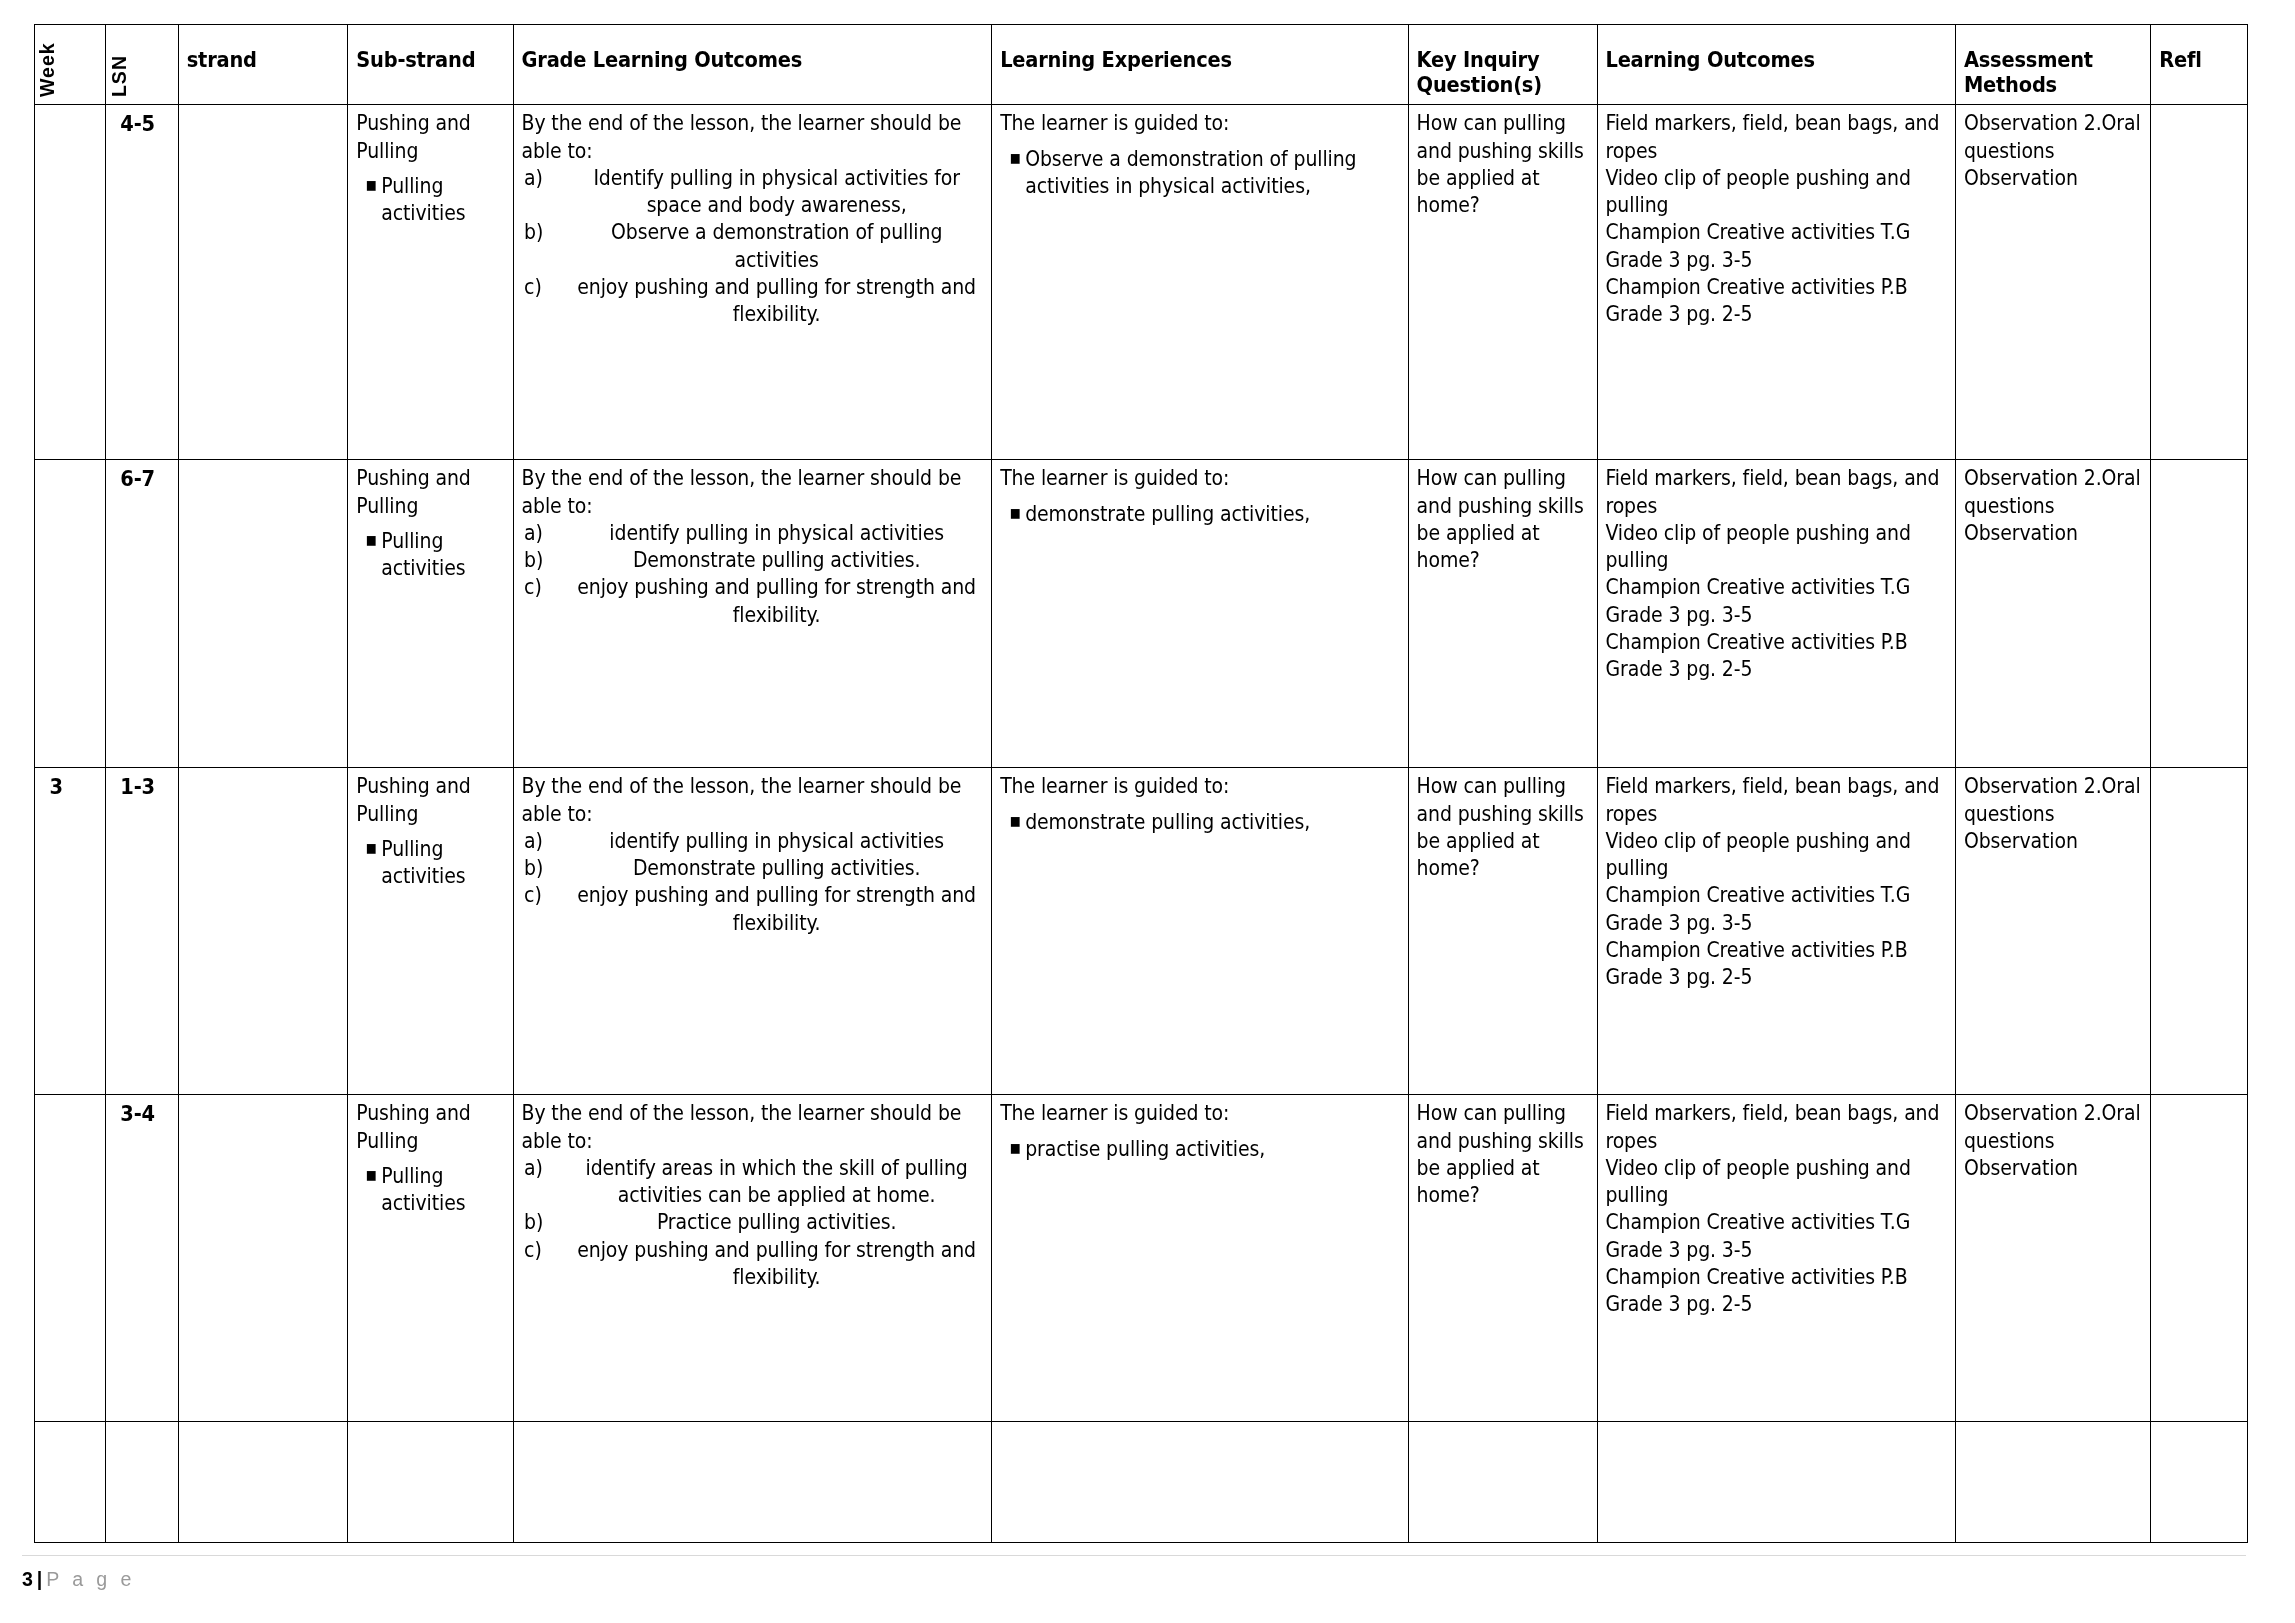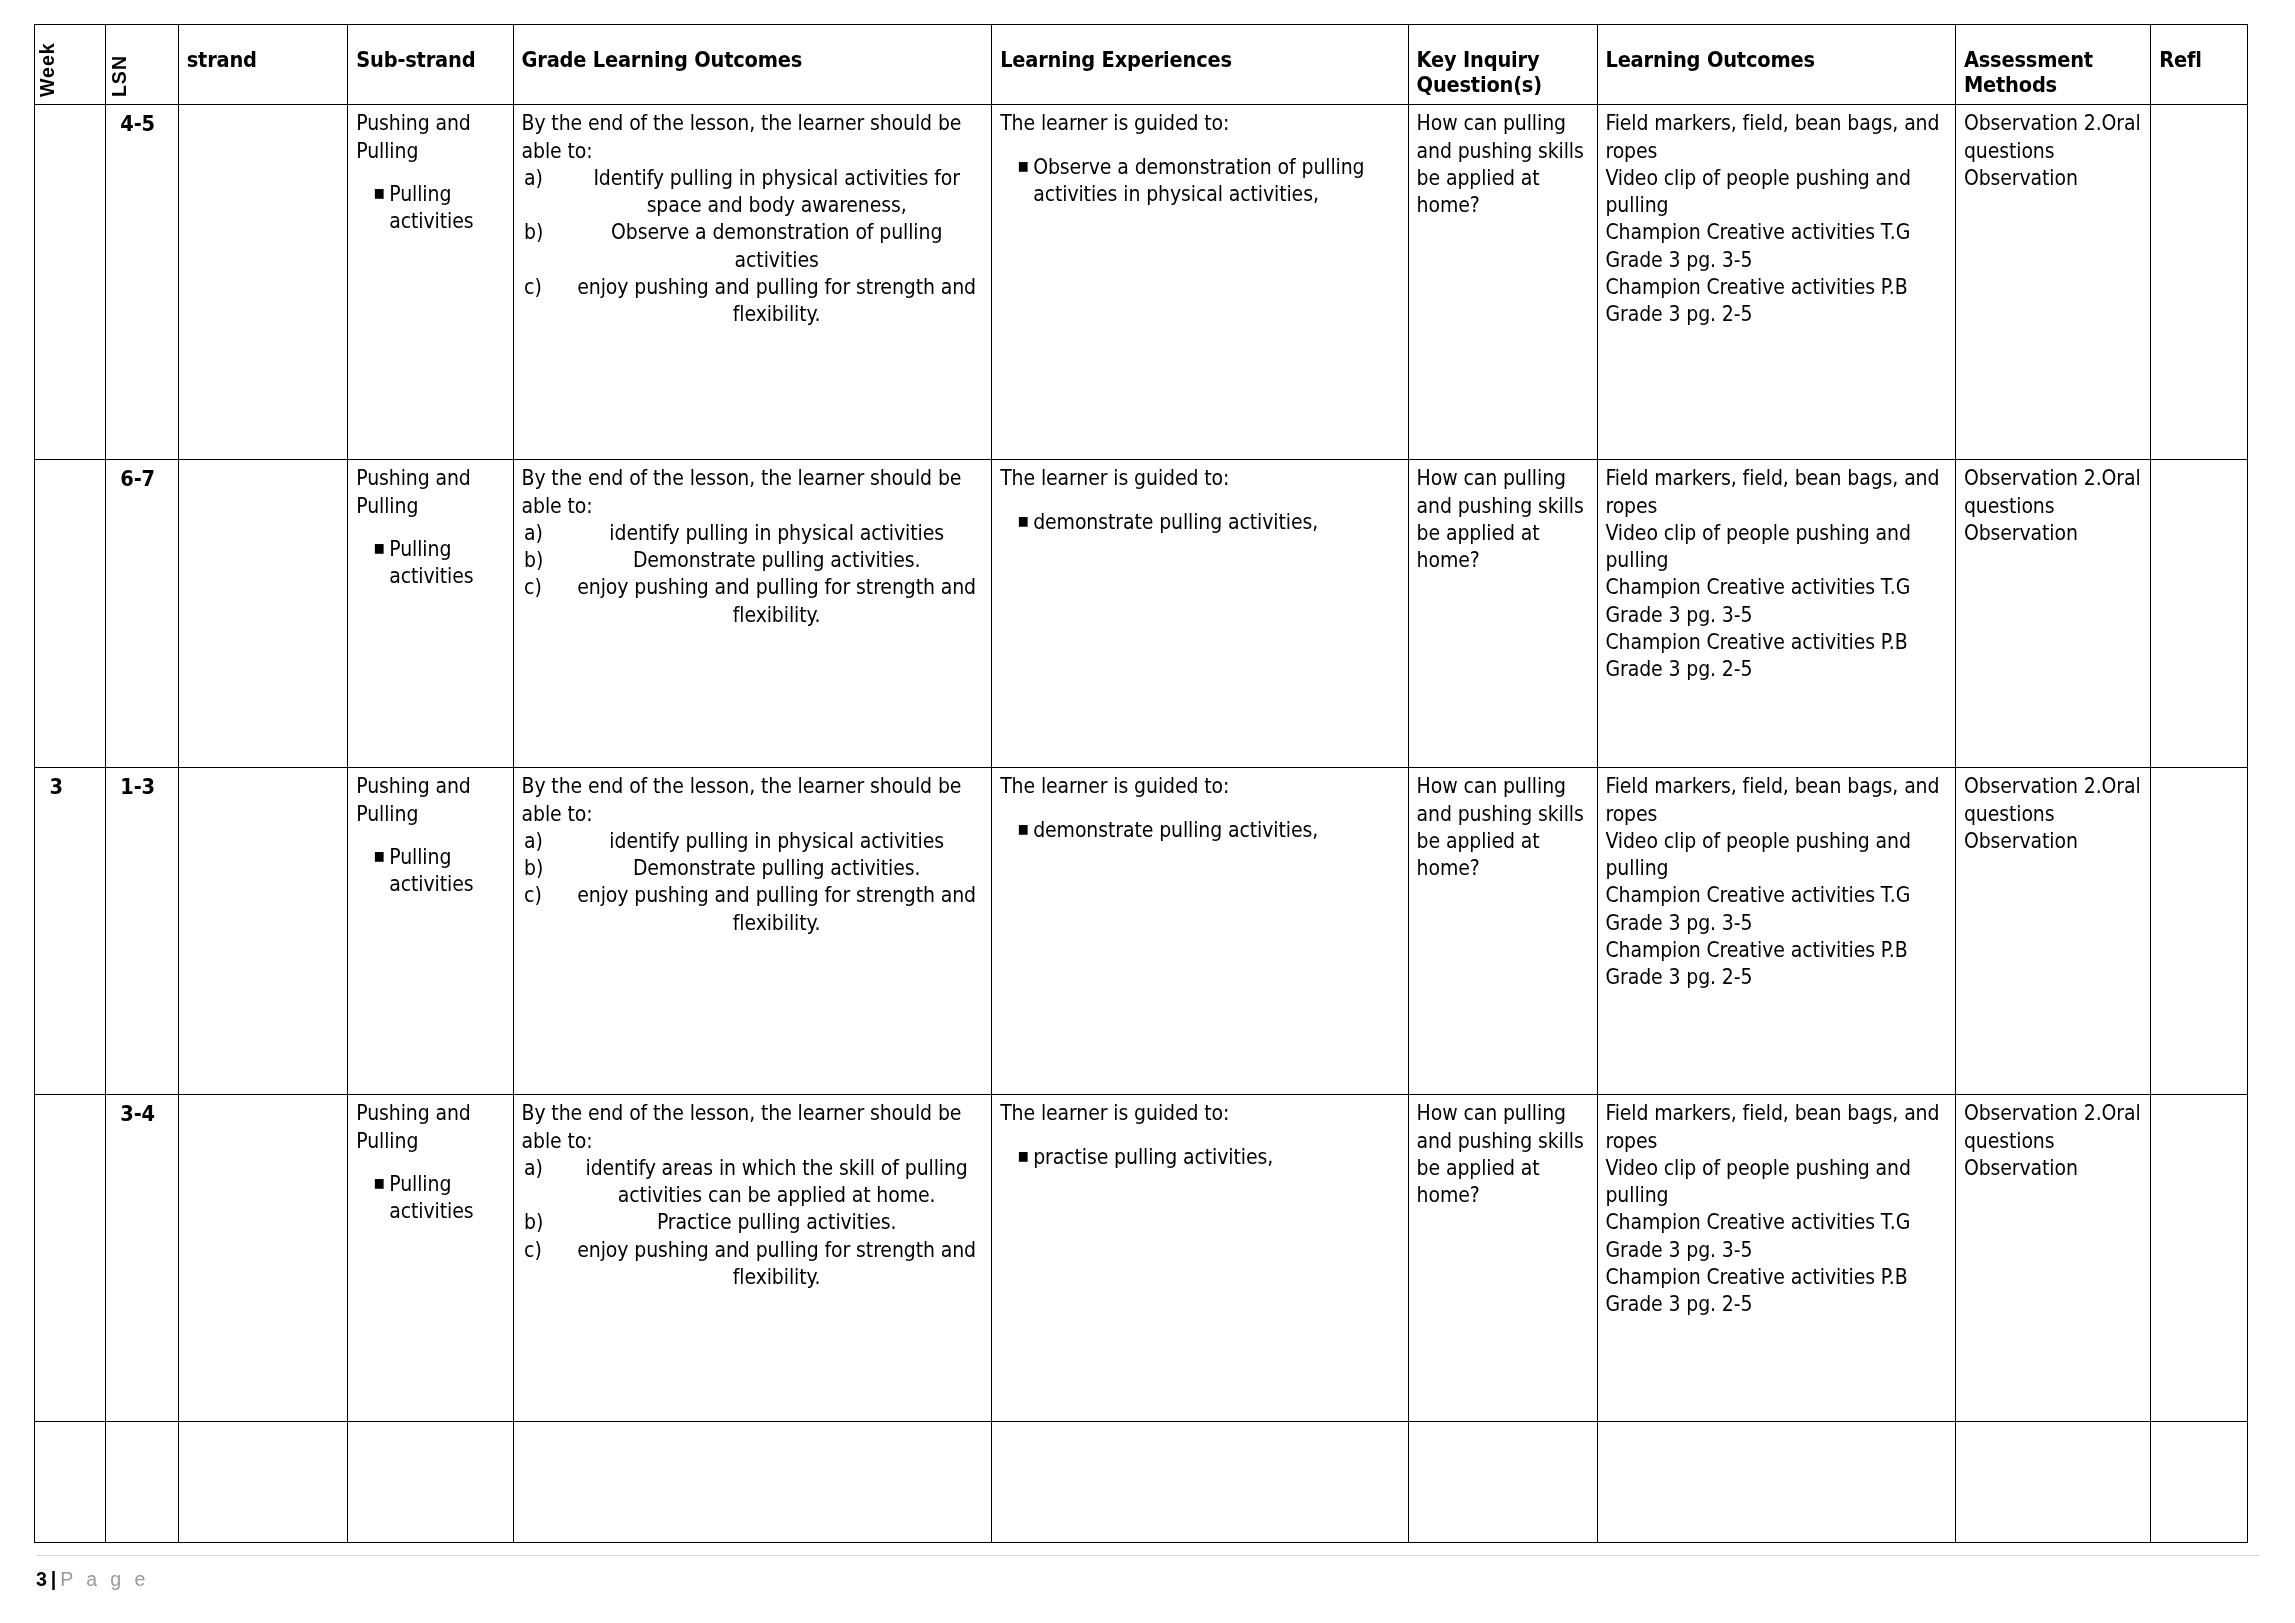--- a/index.html
+++ b/index.html
@@ -95,21 +95,21 @@
 
   .num {
     font-weight: 700;
     font-size: 21.6px;
     padding-left: 6.5px;
   }
 
   
   ul.sq {
     list-style: none;
-    margin: 16px;
+    margin: 8px;
     padding: 0;
   }
   ul.sq > li {
     position: relative;
     padding-left: 17px;
   }
   ul.sq > li::before {
     content: "\25AA";
     position: absolute;
     left: 1.3px;
@@ -134,21 +134,21 @@
     counter-increment: abc;
     content: counter(abc, lower-alpha) ")";
     position: absolute;
     left: 2.6px;
     top: 0;
   }
 
   
   .footer {
     position: absolute;
-    left: 36px;
+    left: 22px;
     top: 1555px;
     width: 2224px;
   }
   .footer-rule {
     border-top: 1.3px solid #d9d9d9;
     width: 100%;
     height: 0;
   }
   .footer-text {
     margin-top: 14.4px;

